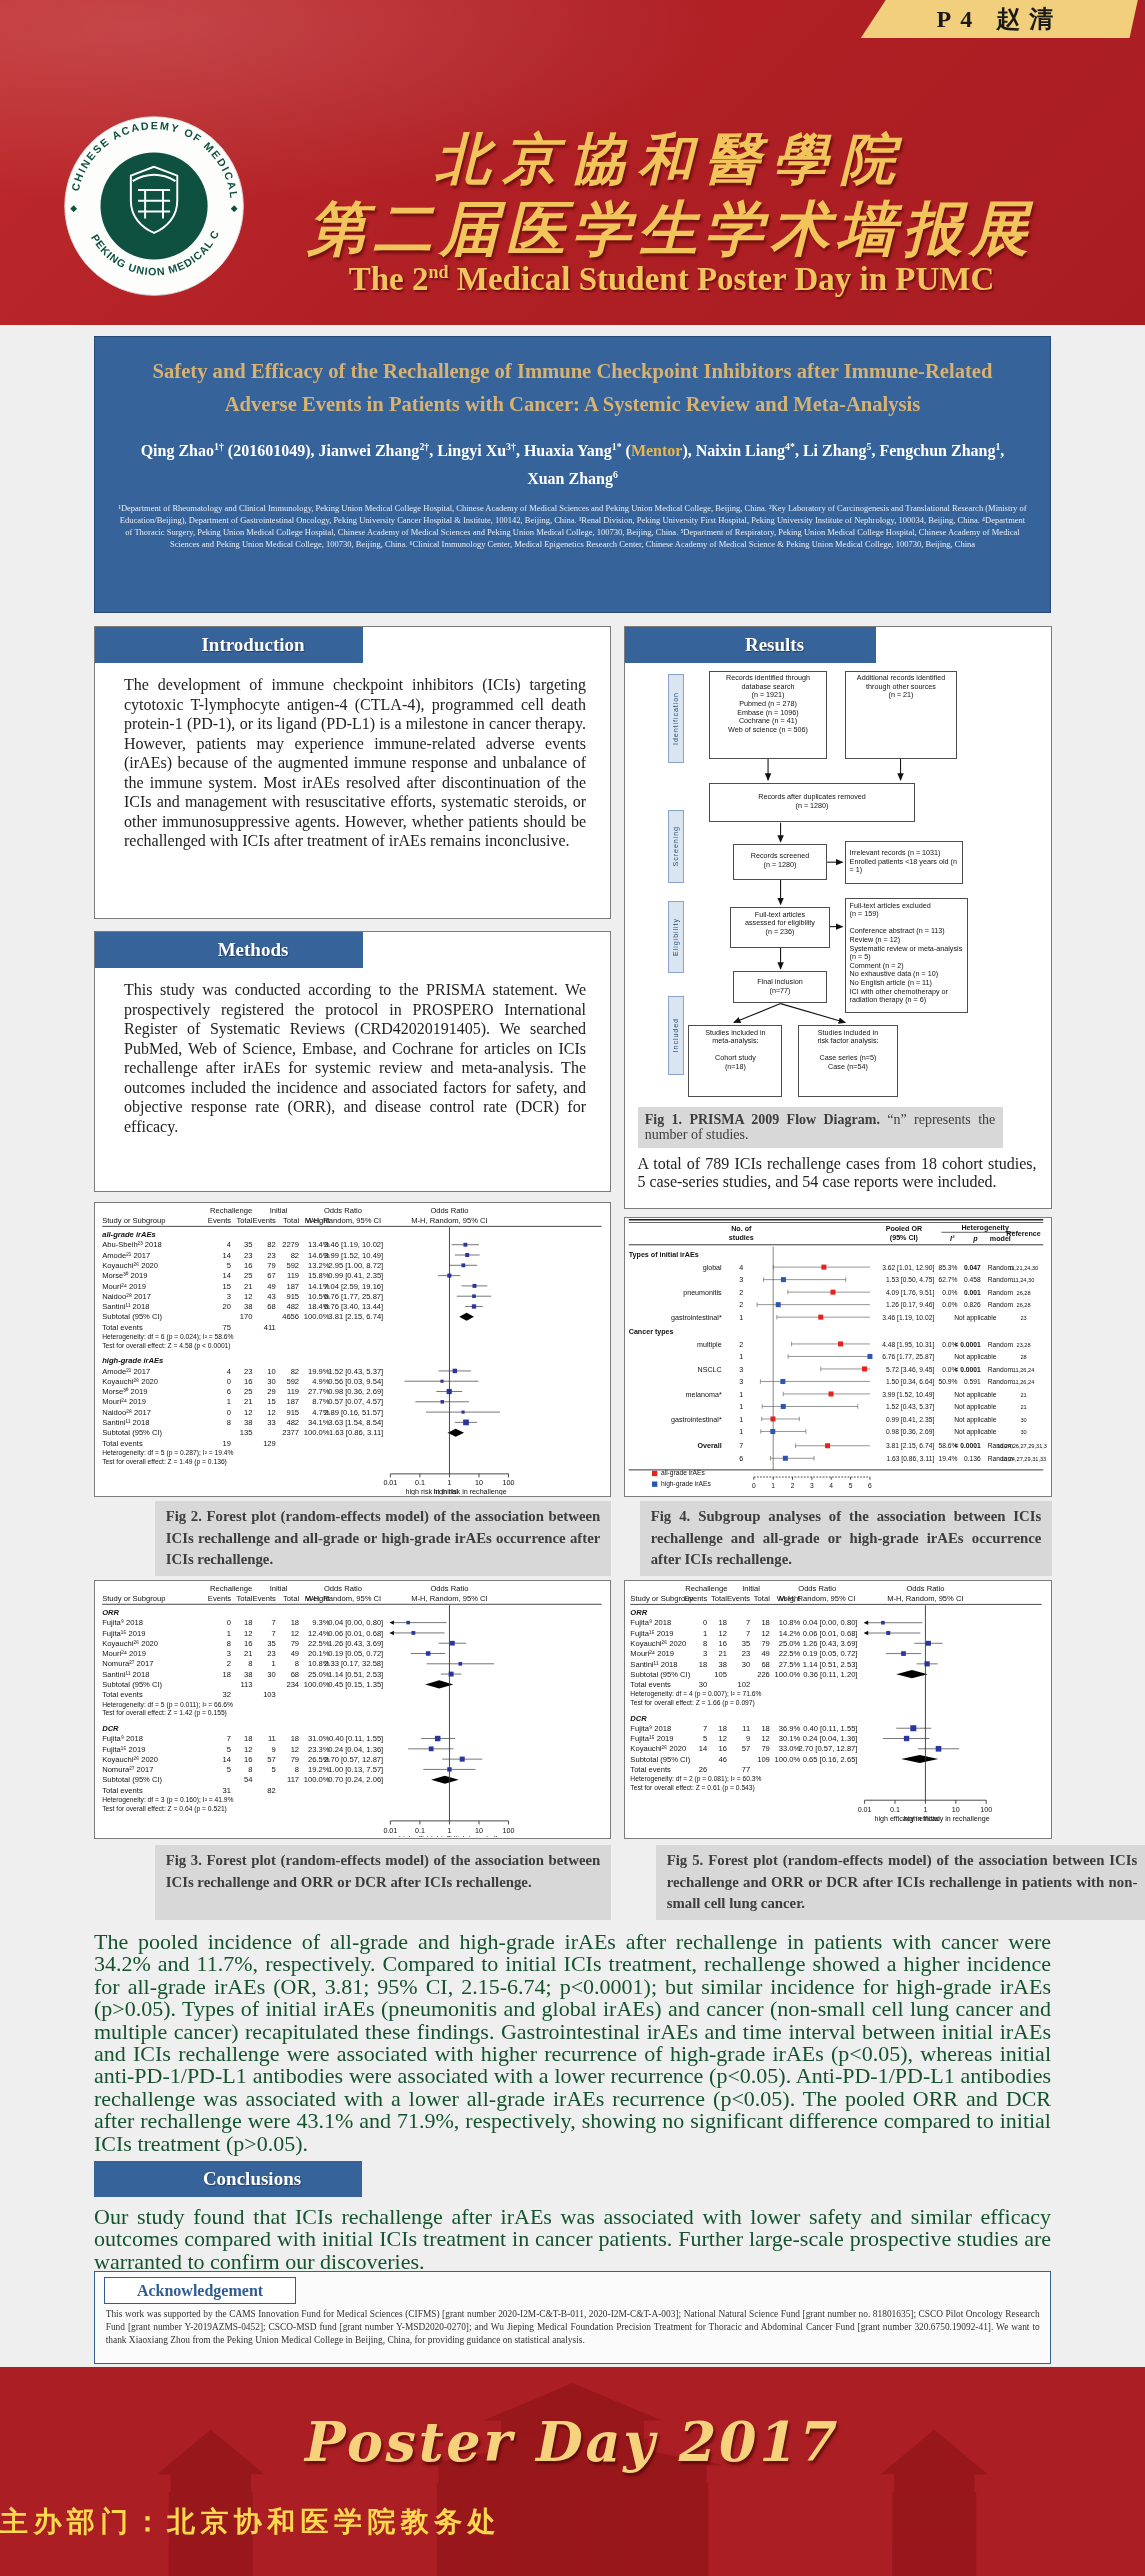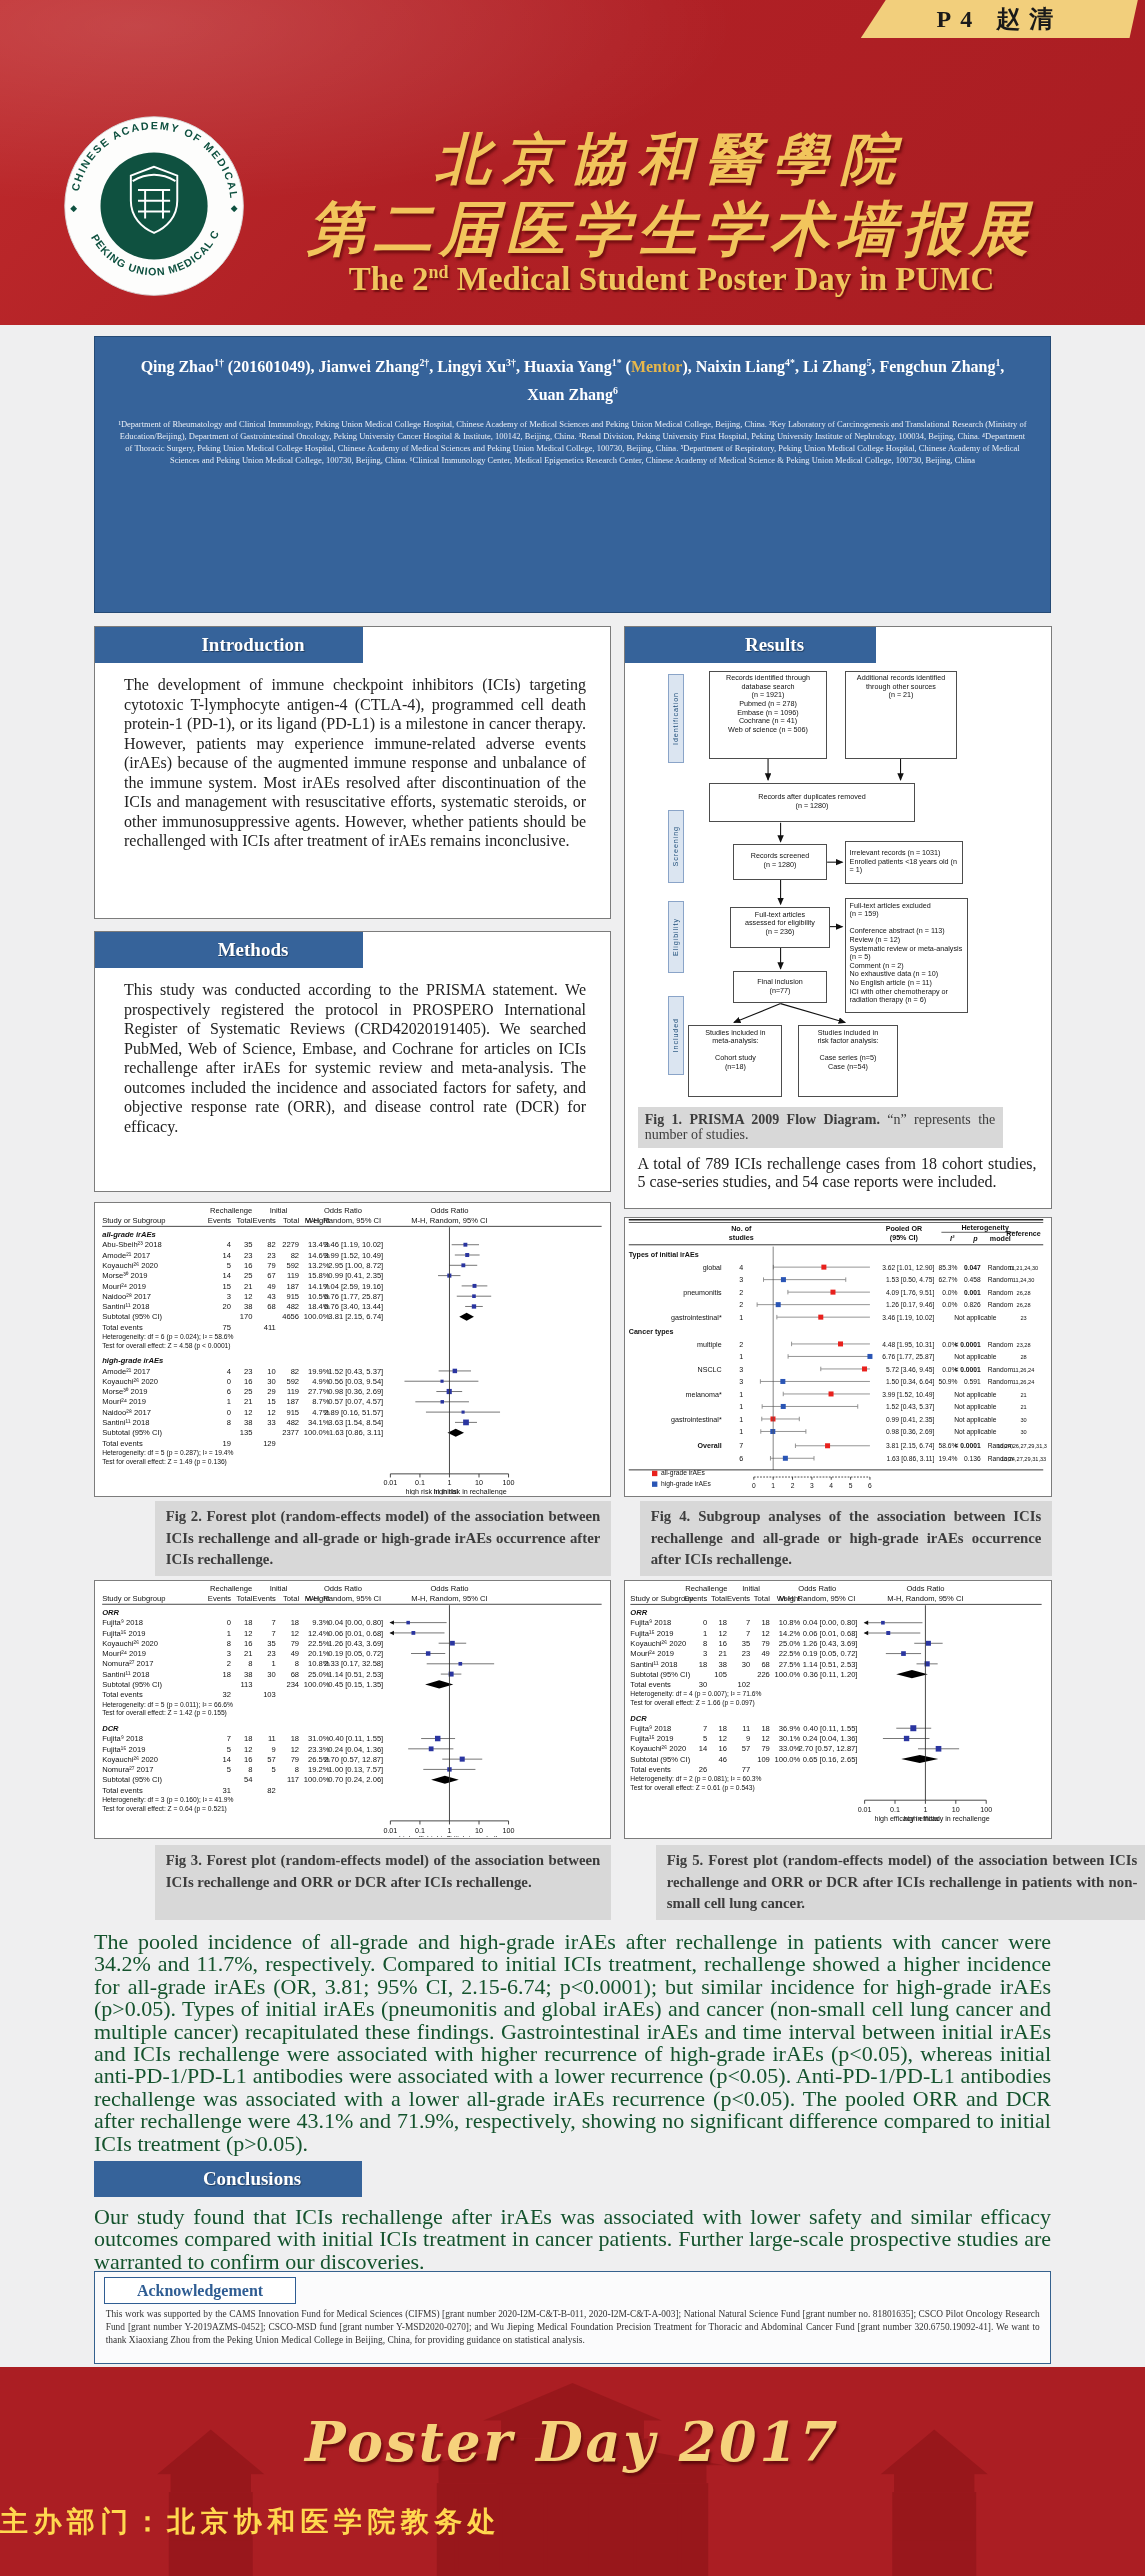--- a/index.html
+++ b/index.html
@@ -94,20 +94,21 @@
         <text x="8" y="108" font-size="10" fill="#0f5140">◆</text>
         <text x="188" y="108" font-size="10" fill="#0f5140">◆</text>
       </svg>
     </div>
     <div class="cn-line cn1">北京協和醫學院</div>
     <div class="cn-line cn2">第二届医学生学术墙报展</div>
     <div class="en-line" id="banner-en"><span>The 2</span><sup>nd</sup><span> Medical Student Poster Day in PUMC</span></div>
   </div>
 
   <div class="titleblock">
+    <div class="ptitle">Safety and Efficacy of the Rechallenge of Immune Checkpoint Inhibitors after Immune-Related Adverse Events in Patients with Cancer: A Systemic Review and Meta-Analysis</div>
     <div class="authors" id="authors"><span>Qing Zhao</span><sup>1†</sup><span> (201601049), Jianwei Zhang</span><sup>2†</sup><span>, Lingyi Xu</span><sup>3†</sup><span>, Huaxia Yang</span><sup>1*</sup><span> (</span><span class="gold">Mentor</span><span>), Naixin Liang</span><sup>4*</sup><span>, Li Zhang</span><sup>5</sup><span>, Fengchun Zhang</span><sup>1</sup><span>, Xuan Zhang</span><sup>6</sup></div>
     <div class="affil">¹Department of Rheumatology and Clinical Immunology, Peking Union Medical College Hospital, Chinese Academy of Medical Sciences and Peking Union Medical College, Beijing, China. ²Key Laboratory of Carcinogenesis and Translational Research (Ministry of Education/Beijing), Department of Gastrointestinal Oncology, Peking University Cancer Hospital &amp; Institute, 100142, Beijing, China. ³Renal Division, Peking University First Hospital, Peking University Institute of Nephrology, 100034, Beijing, China. ⁴Department of Thoracic Surgery, Peking Union Medical College Hospital, Chinese Academy of Medical Sciences and Peking Union Medical College, 100730, Beijing, China. ⁵Department of Respiratory, Peking Union Medical College Hospital, Chinese Academy of Medical Sciences and Peking Union Medical College, 100730, Beijing, China. ⁶Clinical Immunology Center, Medical Epigenetics Research Center, Chinese Academy of Medical Science &amp; Peking Union Medical College, 100730, Beijing, China</div>
   </div>
 
   <div class="secbox" style="left:94px; top:626px; width:517px; height:293px;">
     <div class="sechdr" style="width:268px;">Introduction</div>
     <div class="bodytext" style="left:29px; top:48px; width:462px;">The development of immune checkpoint inhibitors (ICIs) targeting cytotoxic T-lymphocyte antigen-4 (CTLA-4), programmed cell death protein-1 (PD-1), or its ligand (PD-L1) is a milestone in cancer therapy. However, patients may experience immune-related adverse events (irAEs) because of the augmented immune response and unbalance of the immune system. Most irAEs resolved after discontinuation of the ICIs and management with resuscitative efforts, systematic steroids, or other immunosuppressive agents. However, whether patients should be rechallenged with ICIs after treatment of irAEs remains inconclusive.</div>
   </div>
 
   <div class="secbox" style="left:94px; top:931px; width:517px; height:261px;">

